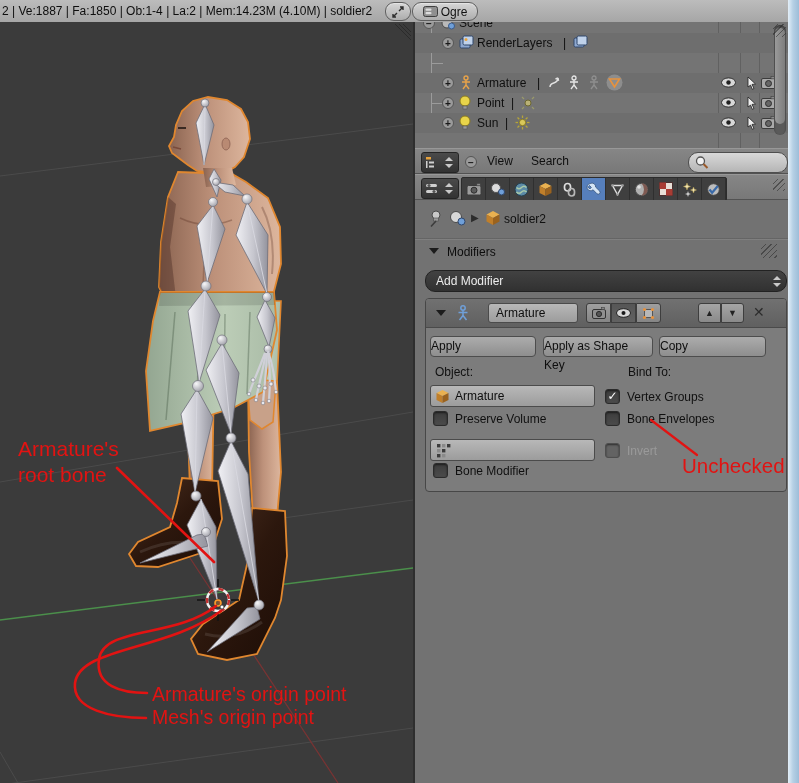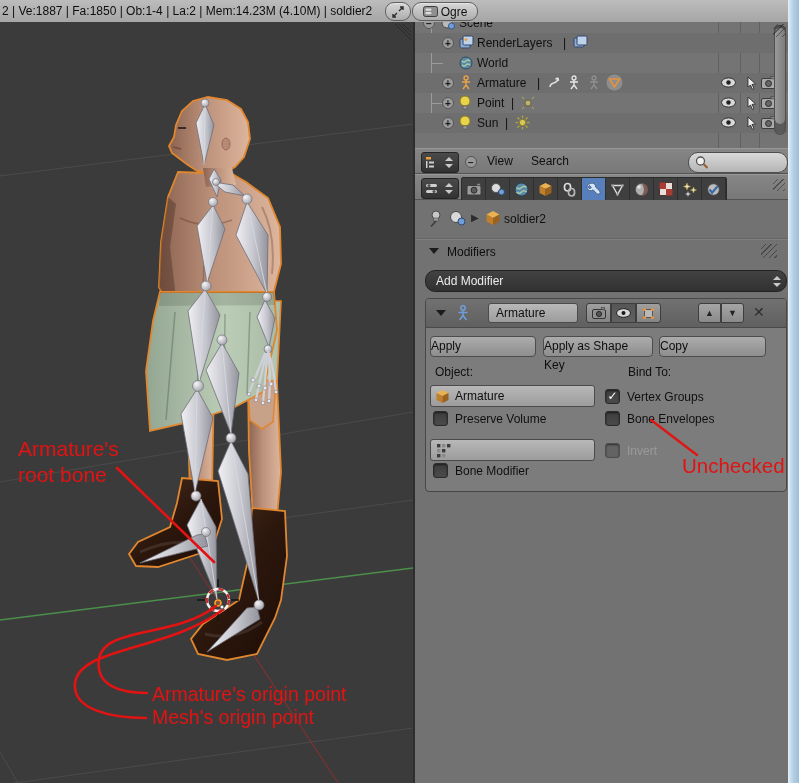--- a/index.html
+++ b/index.html
@@ -292,27 +292,20 @@
           <circle cx="7" cy="4.5" r="1.5" fill="#e8a33d"></circle>
         </svg>
         <span class="lbl" style="left:62px;">RenderLayers</span>
         <span class="lbl pipe" style="left:148px;">|</span>
         <svg class="abs" style="left:158px;top:2px;" width="16" height="15">
           <rect x="1" y="3" width="10" height="9" rx="1.5" fill="#8ea8cf" stroke="#2f466b"></rect>
           <rect x="4" y="1" width="10" height="9" rx="1.5" fill="#c0d2ea" stroke="#2f466b"></rect>
         </svg>
       </div>
 
-      <div class="orow" style="top:31px;">
-        <svg class="abs" style="left:44px;top:3px;" width="14" height="14">
-          <circle cx="7" cy="7" r="6" fill="#5b8aa6" stroke="#2e4a5c"></circle>
-          <path d="M3 5 q2 2 4 0 q2-2 4 0 M3 9 q2 2 4 0 q2-2 4 0" stroke="#a8c8a8" stroke-width="1.4" fill="none"></path>
-        </svg>
-        <span class="lbl" style="left:62px;">World</span>
-      </div>
 
       <div class="orow alt" style="top:51px;">
         <span class="expander" style="left:27px;">+</span>
         <svg class="abs" style="left:44px;top:2px;" width="14" height="15">
           <circle cx="7" cy="3" r="2" fill="none" stroke="#e8a34a" stroke-width="1.4"></circle>
           <path d="M7 5 V10 M3 7 H11 M7 10 L4 14 M7 10 L10 14" stroke="#e8a34a" stroke-width="1.4" fill="none"></path>
         </svg>
         <span class="lbl" style="left:62px;">Armature</span>
         <span class="lbl pipe" style="left:122px;">|</span>
         <svg class="abs" style="left:132px;top:2px;" width="15" height="15">

